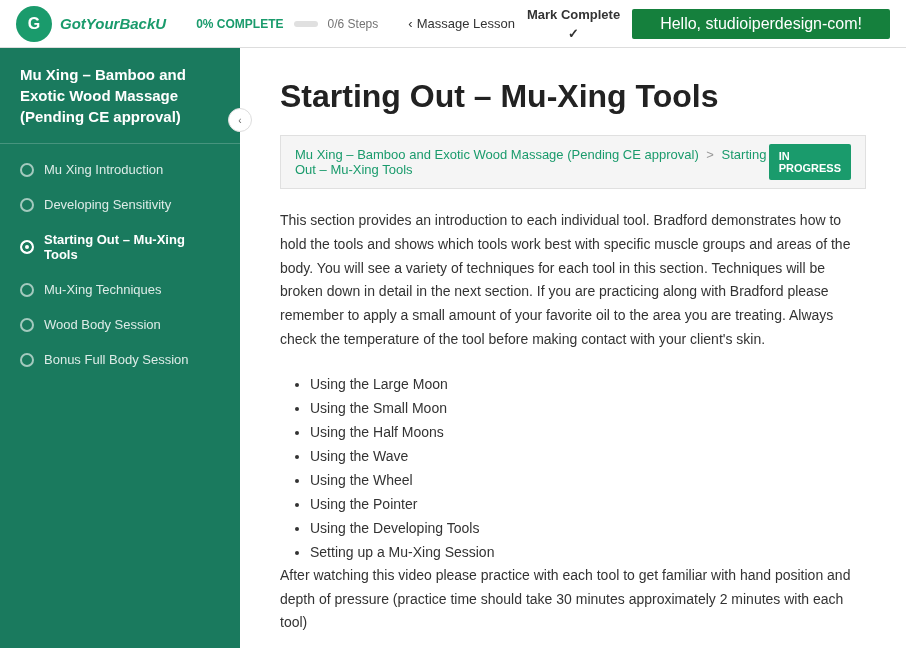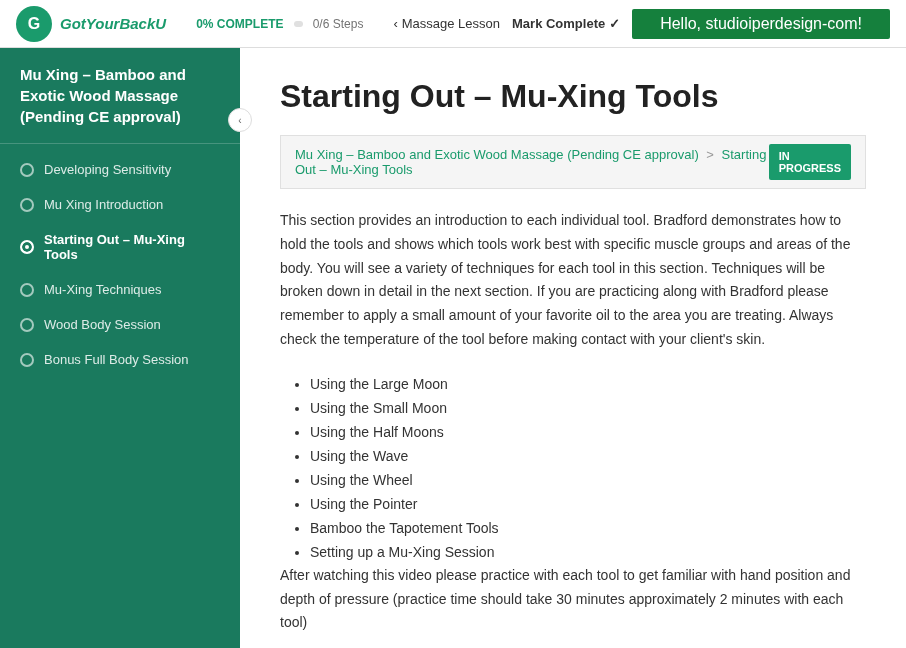--- a/index.html
+++ b/index.html
@@ -87,20 +87,21 @@
     .mark-complete-btn {
       background: none;
       border: none;
       color: #333;
       cursor: pointer;
       font-size: 13px;
       display: flex;
       align-items: center;
       gap: 4px;
       font-weight: bold;
+      flex-direction: column;
     }
     .hello-btn {
       background: #15803d;
       color: white;
       border: none;
       padding: 6px 28px;
       font-size: 16px;
       cursor: pointer;
       border-radius: 2px;
     }
@@ -262,25 +263,25 @@
 </header>
 
 <div class="main-layout">
 
   <aside class="sidebar">
     <div class="sidebar-title">Mu Xing – Bamboo and Exotic Wood Massage (Pending CE approval)</div>
     <div class="sidebar-toggle">‹</div>
     <nav class="sidebar-nav">
       <div class="sidebar-item">
         <div class="sidebar-radio"></div>
+        <span>Mu Xing Introduction</span>
+      </div>
+      <div class="sidebar-item">
+        <div class="sidebar-radio"></div>
         <span>Developing Sensitivity</span>
-      </div>
-      <div class="sidebar-item">
-        <div class="sidebar-radio"></div>
-        <span>Mu Xing Introduction</span>
       </div>
       <div class="sidebar-item active">
         <div class="sidebar-radio active-radio"></div>
         <span>Starting Out – Mu-Xing Tools</span>
       </div>
       <div class="sidebar-item">
         <div class="sidebar-radio"></div>
         <span>Mu-Xing Techniques</span>
       </div>
       <div class="sidebar-item">
@@ -308,20 +309,20 @@
 
     <p class="section-description">This section provides an introduction to each individual tool.  Bradford demonstrates how to hold the tools and shows which tools work best with specific muscle groups and areas of the body.  You will see a variety of techniques for each tool in this section.  Techniques will be broken down in detail in the next section. If you are practicing along with Bradford please remember to apply a small amount of your favorite oil to the area you are treating. Always check the temperature of the tool before making contact with your client's skin.</p>
 
     <ul class="bullet-list">
       <li>Using the Large Moon</li>
       <li>Using the Small Moon</li>
       <li>Using the Half Moons</li>
       <li>Using the Wave</li>
       <li>Using the Wheel</li>
       <li>Using the Pointer</li>
-      <li>Bamboo the Tapotement Tools</li>
+      <li>Using the Developing Tools</li>
       <li>Setting up a Mu-Xing Session</li>
     </ul>
 
     <p class="after-text">After watching this video please practice with each tool to get familiar with hand position and depth of pressure (practice time should take 30 minutes approximately 2 minutes with each tool)</p>
   </main>
 
 </div>
 
 </body></html>

